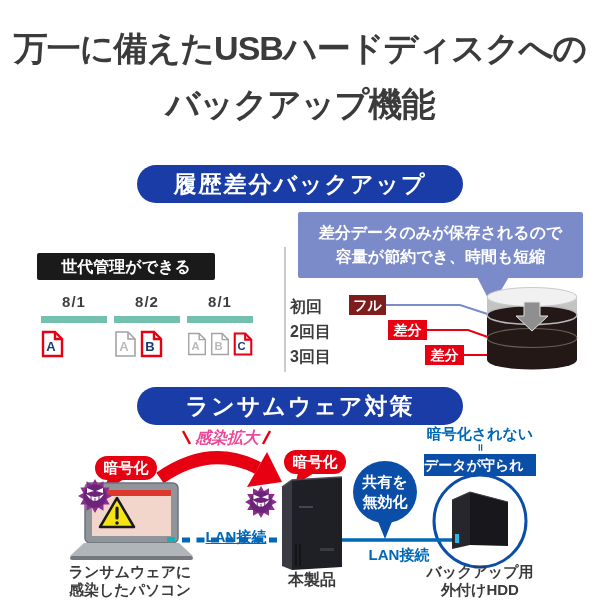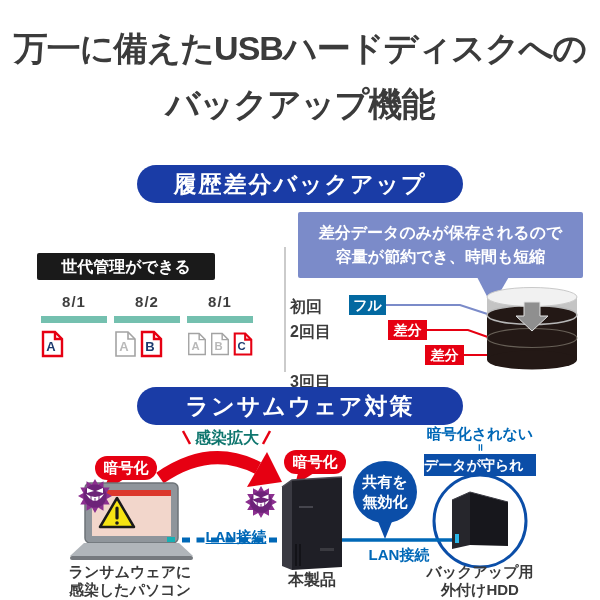--- a/index.html
+++ b/index.html
@@ -29,25 +29,25 @@
              font-family:"Liberation Sans","DejaVu Sans",sans-serif;}
   .file-new text{fill:#1c3a6e;}
   .file-old text{fill:#b9b9b9;}
   .divider{left:284px;top:247px;width:2px;height:125px;background:#cbcbcb;z-index:2;}
   
   .callout{left:298px;top:212px;width:285px;height:66px;border-radius:2px;background:#7b8bc9;
            color:#fff;font-size:16px;font-weight:bold;text-align:center;line-height:24px;
            padding-top:9px;box-sizing:border-box;z-index:2;}
   .round-label{left:290px;width:48px;font-size:16px;font-weight:bold;color:#3c3c3c;z-index:2;}
   .tag{height:20px;color:#fff;font-size:14px;font-weight:bold;text-align:center;line-height:20px;z-index:2;}
-  .tag-full{background:#0369a1;text-align:center;}
+  .tag-full{background:#7f1d1d;text-align:center;}
   .tag-diff{background:#e60012;}
   
-  .spread{left:191px;top:428px;width:72px;text-align:center;color:#0f766e;
-          font-size:16px;font-weight:bold;z-index:2;}
+  .spread{left:191px;top:428px;width:72px;text-align:center;color:#ec4899;
+          font-size:16px;font-weight:bold;z-index:2;font-style:italic;}
   .pill{width:62px;height:24px;border-radius:12px;background:#e60012;color:#fff;
         font-size:15px;font-weight:bold;text-align:center;line-height:24px;z-index:2;}
   .share{left:353px;top:461px;width:64px;height:62px;border-radius:50%;background:#0b4ea8;
          color:#fff;font-size:15px;font-weight:bold;text-align:center;line-height:20px;
          padding-top:11px;box-sizing:border-box;z-index:2;}
   .conn-label{color:#0068b7;font-size:15px;font-weight:bold;text-align:center;z-index:2;}
   .note-blue{color:#0068b7;font-size:15px;font-weight:bold;text-align:center;z-index:2;}
   .equals-wrap{left:418px;top:439px;width:124px;text-align:center;color:#0068b7;
                font-size:12px;font-weight:bold;z-index:2;}
   .equals-wrap span{display:inline-block;transform:rotate(90deg);}
@@ -203,21 +203,21 @@
 
   <div class="abs divider"></div>
 
   <div class="abs callout">
     <div>差分データのみが保存されるので</div>
     <div>容量が節約でき、時間も短縮</div>
   </div>
 
   <div class="abs round-label" style="top:297px;">初回</div>
   <div class="abs round-label" style="top:322px;">2回目</div>
-  <div class="abs round-label" style="top:347px;margin-top:25px;">3回目</div>
+  <div class="abs round-label" style="top:347px;">3回目</div>
   <div class="abs tag tag-full" style="left:349px;top:295px;width:37px;">フル</div>
   <div class="abs tag tag-diff" style="left:388px;top:320px;width:39px;">差分</div>
   <div class="abs tag tag-diff" style="left:425px;top:345px;width:39px;">差分</div>
 
   <div class="abs banner" style="top:387px;">ランサムウェア対策</div>
 
   <div class="abs spread">感染拡大</div>
   <div class="abs pill" style="left:95px;top:456px;">暗号化</div>
   <div class="abs pill" style="left:284px;top:450px;">暗号化</div>
 

